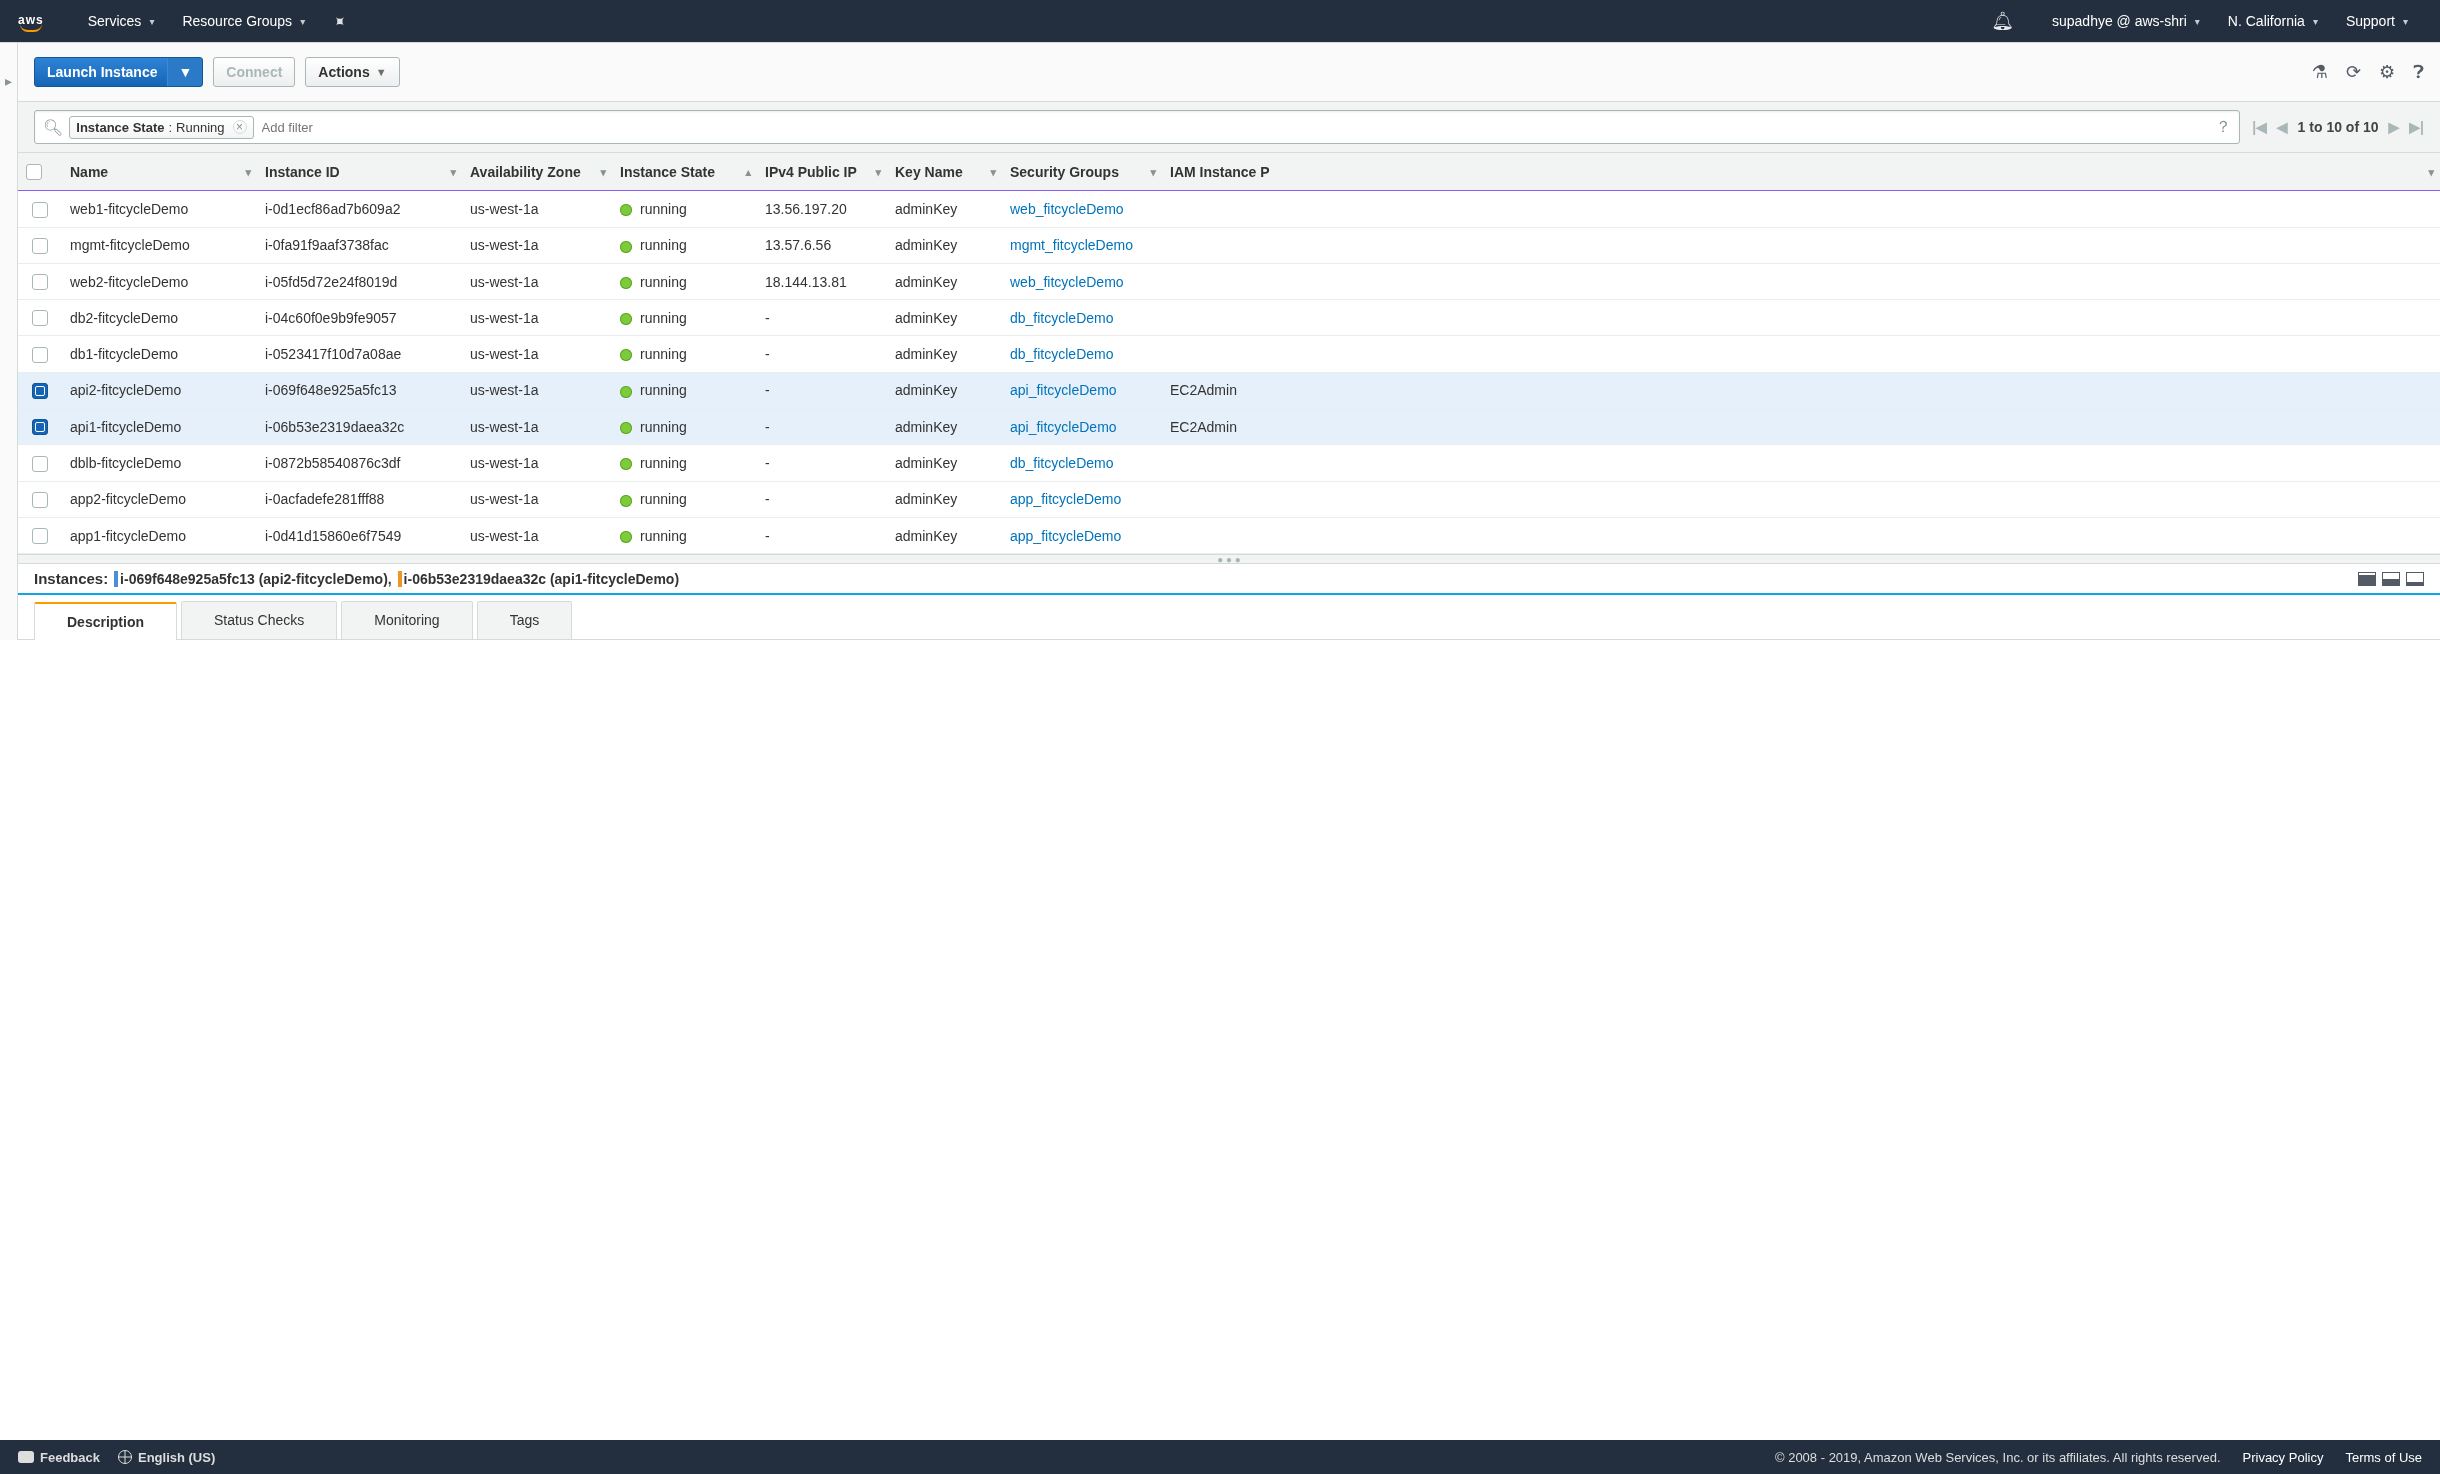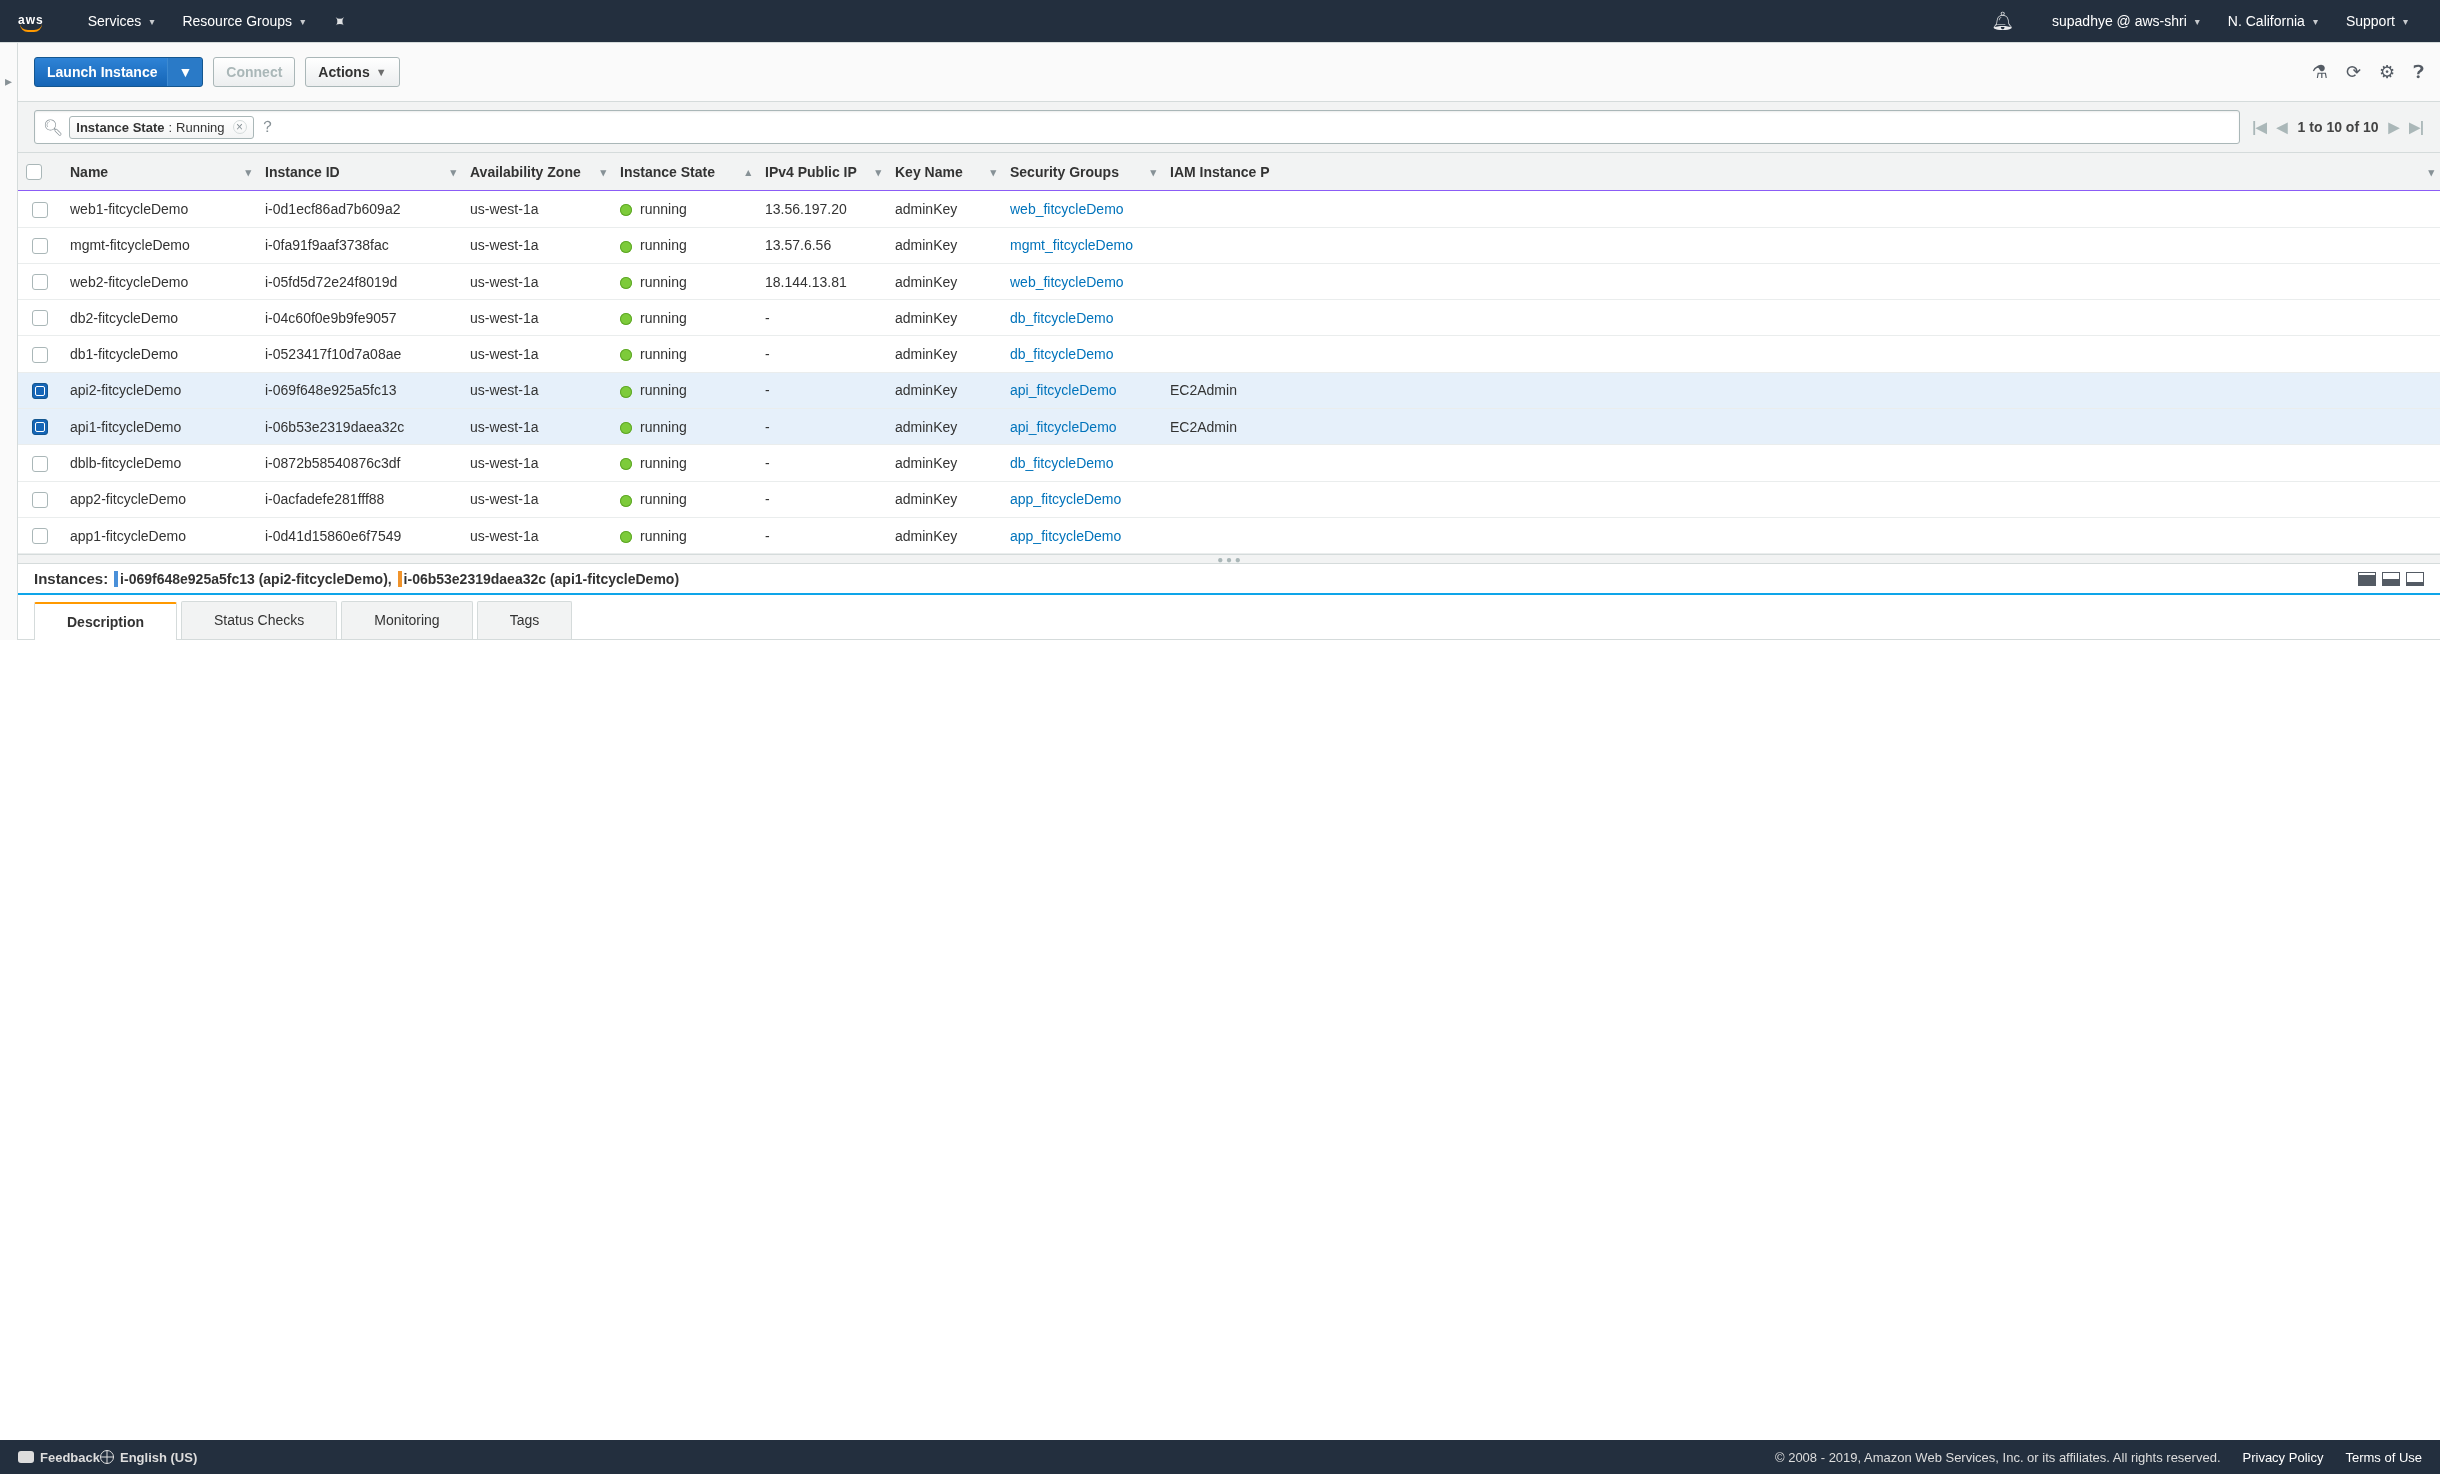--- a/index.html
+++ b/index.html
@@ -69,21 +69,21 @@
 .detailhdr .views span:nth-child(3)::after{height:3px}
 
 .tabs{display:flex;border-bottom:1px solid #d5dbdb;padding:0 16px;margin-top:6px}
 .tab{padding:10px 32px;border:1px solid #d5dbdb;border-bottom:none;background:#f2f3f3;margin-right:4px;border-radius:2px 2px 0 0;font-size:14px;color:#333;cursor:pointer}
 .tab.active{background:#fff;border-top:2px solid #f90;font-weight:700;color:#333;position:relative;top:1px}
 
 .detailbody{padding:8px 22px 60px;font-size:14px;color:#333;line-height:1.8}
 
 
 .footer{position:fixed;bottom:0;left:0;right:0;background:#232f3e;color:#ddd;height:34px;display:flex;align-items:center;padding:0 18px;font-size:13px}
-.footer .l{display:flex;align-items:center;}
+.footer .l{display:flex;align-items:center;gap:18px}
 .footer .l span{display:flex;align-items:center;gap:6px;cursor:pointer}
 .footer .r{margin-left:auto;display:flex;align-items:center;gap:22px}
 .footer a{color:#fff;text-decoration:none}
 .globe{width:14px;height:14px;border:1.5px solid #ddd;border-radius:50%;display:inline-block;position:relative}
 .globe::before{content:"";position:absolute;left:50%;top:-1px;bottom:-1px;border-left:1.5px solid #ddd;transform:translateX(-50%)}
 .globe::after{content:"";position:absolute;top:50%;left:-1px;right:-1px;border-top:1.5px solid #ddd;transform:translateY(-50%)}
 .bubble{width:16px;height:12px;background:#ddd;border-radius:3px;display:inline-block;position:relative}
 .bubble::after{content:"";position:absolute;left:3px;bottom:-4px;border:4px solid transparent;border-top-color:#ddd}
 
 
@@ -157,20 +157,21 @@
     </div>
 
     <div class="filterbar">
       <div class="filterbox">
         <span class="glass">🔍︎</span>
         <span class="chip">
           <b>Instance State</b> :
           <span>Running</span>
           <span class="x">×</span>
         </span>
+        <input placeholder="Add filter" style="">
         <span class="help">？</span>
       </div>
       <div class="pager">
         <span class="arr">|◀</span>
         <span class="arr">◀</span>
         <span>1 to 10 of 10</span>
         <span class="arr">▶</span>
         <span class="arr">▶|</span>
       </div>
     </div>

